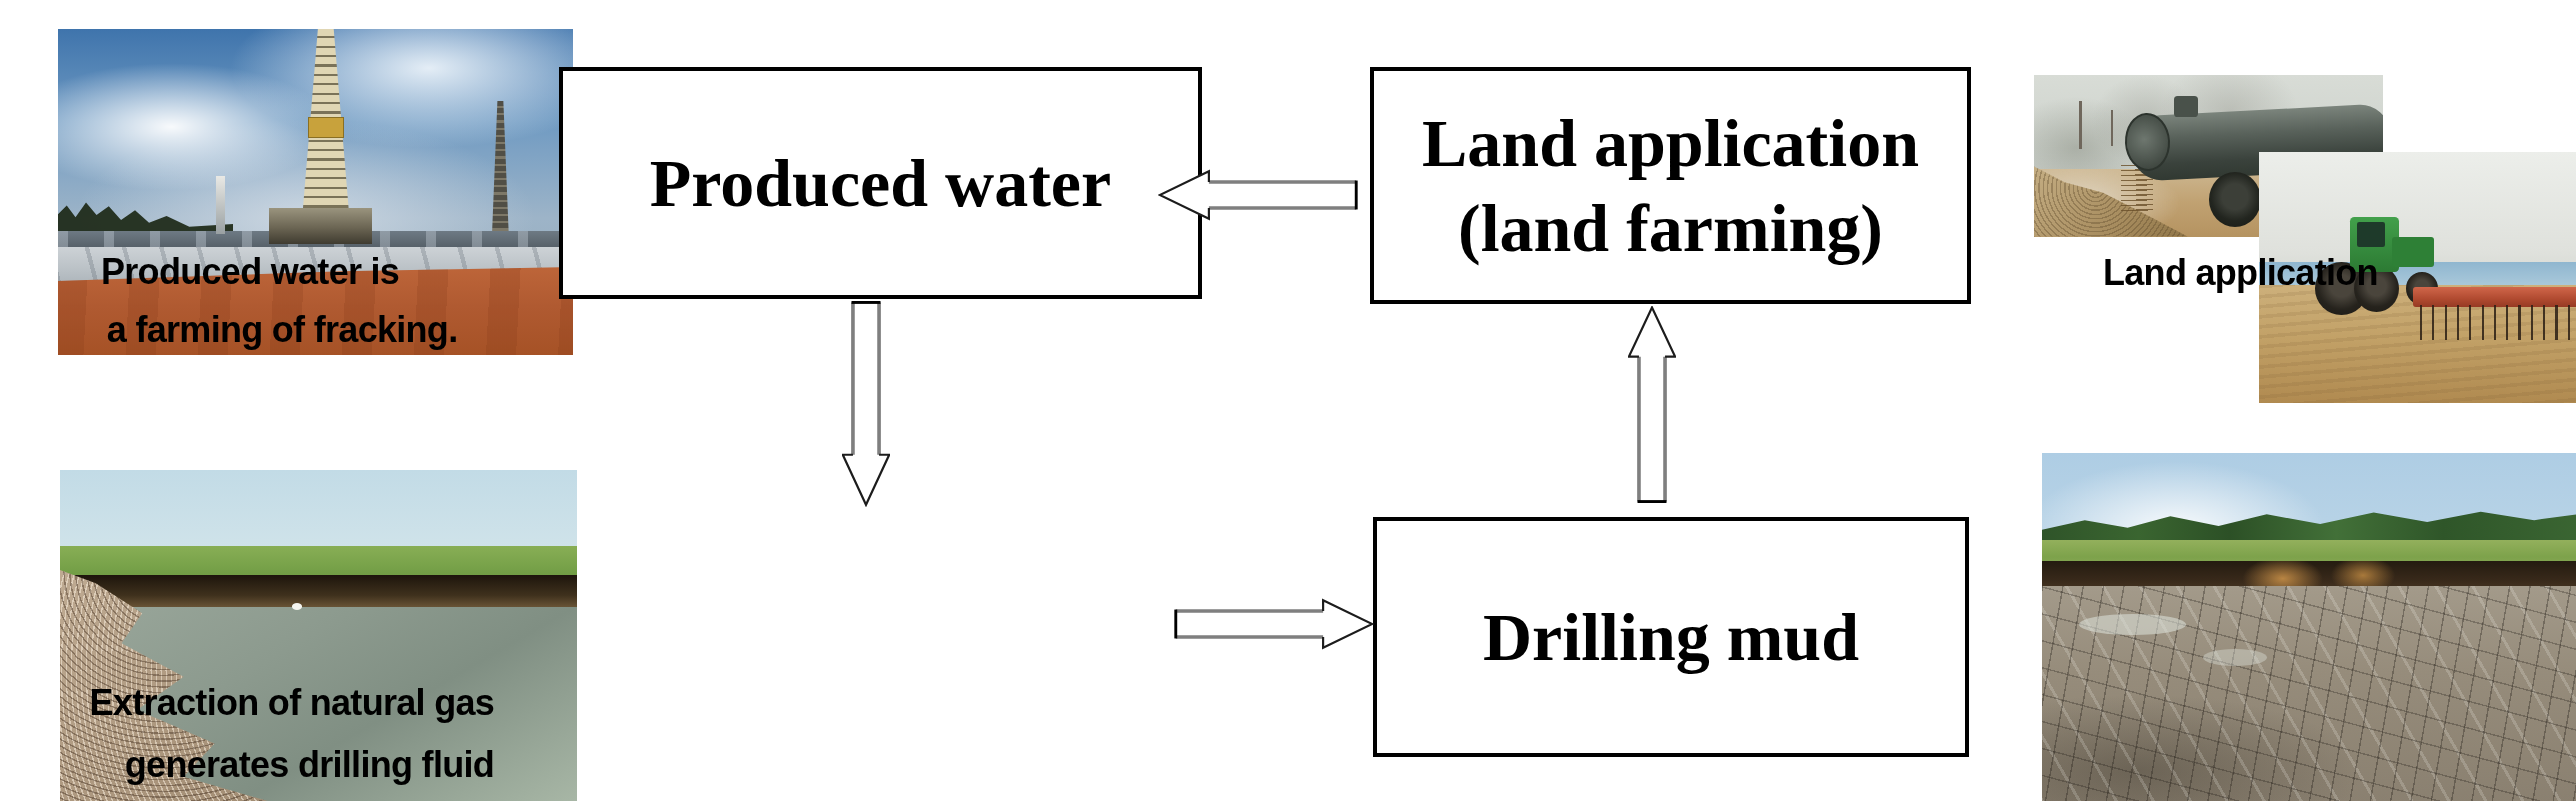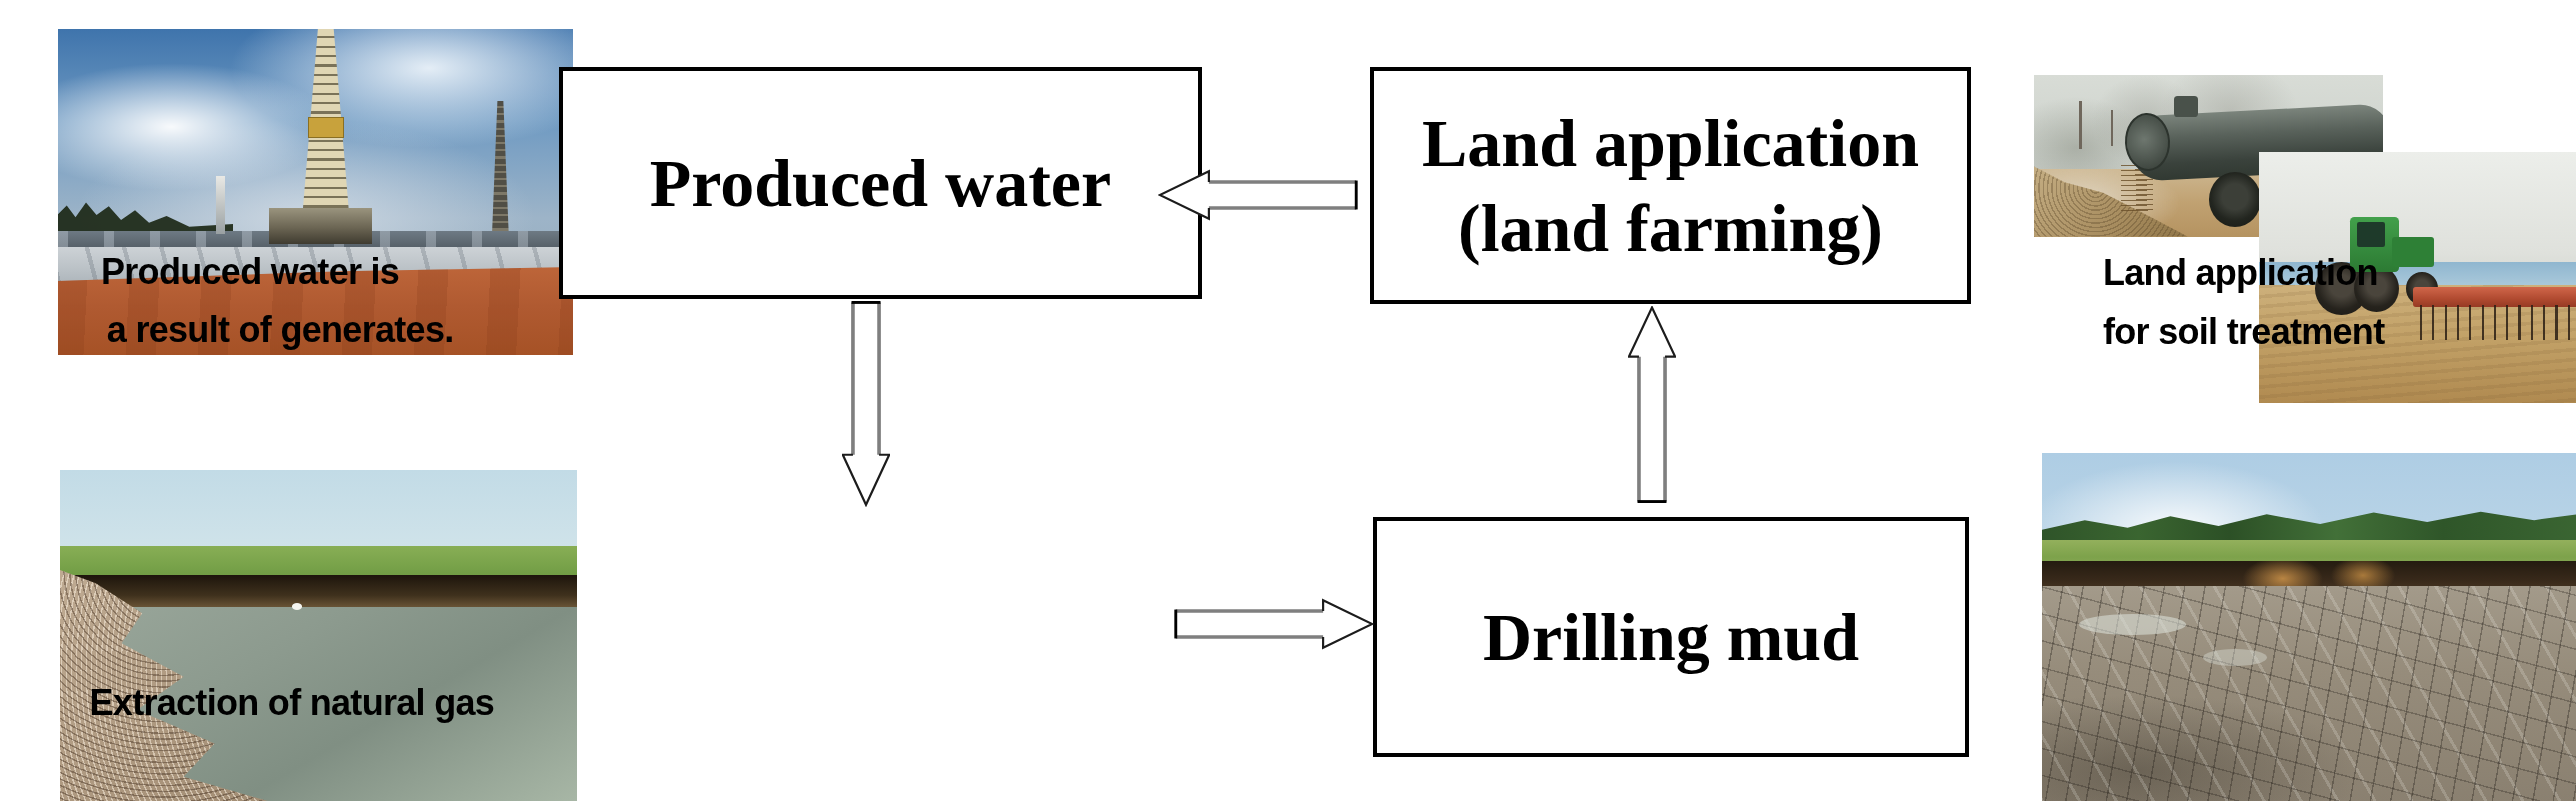--- a/index.html
+++ b/index.html
@@ -171,33 +171,34 @@
     <div class="layer p1-farstrip"></div>
     <div class="layer p1-berm"></div>
     <div class="layer p1-pond"></div>
     <div class="layer p1-derrick"></div>
     <div class="layer p1-crown"></div>
     <div class="layer p1-sub"></div>
     <div class="layer p1-derrick2"></div>
     <div class="layer p1-mast3"></div>
     <div class="caption cap-rig">
       <span>Produced water is</span>
-      <span class="indent">a result of generates.</span>
+      <span class="indent">a farming of fracking.</span>
     </div>
   </figure>
 
   <figure class="photo photo-pit">
     <div class="layer p2-sky"></div>
     <div class="layer p2-grass"></div>
     <div class="layer p2-bank"></div>
     <div class="layer p2-water"></div>
     <div class="layer p2-shore"></div>
     <div class="layer p2-bird"></div>
     <div class="caption cap-pit">
       <span>Extraction of natural gas</span>
+      <span>generates drilling fluid</span>
     </div>
   </figure>
 
   <figure class="photo photo-tanker">
     <div class="layer p3-sky"></div>
     <div class="layer p3-tree t1"></div>
     <div class="layer p3-tree t2"></div>
     <div class="layer p3-ground"></div>
     <div class="layer p3-mound"></div>
     <div class="layer p3-drips"></div>
@@ -216,21 +217,20 @@
     <div class="layer p4-cab"></div>
     <div class="layer p4-glass"></div>
     <div class="layer p4-hood"></div>
     <div class="layer p4-wheel p4-w3"></div>
     <div class="layer p4-implement"></div>
     <div class="layer p4-tines"></div>
   </figure>
 
   <div class="caption cap-soil">
     <span>Land application</span>
-    <span>for soil treatment</span>
   </div>
 
   <figure class="photo photo-mud">
     <div class="layer p5-sky"></div>
     <div class="layer p5-trees"></div>
     <div class="layer p5-grass"></div>
     <div class="layer p5-bank"></div>
     <div class="layer p5-mud"></div>
     <div class="layer p5-puddle"></div>
     <div class="layer p5-puddle2"></div>

